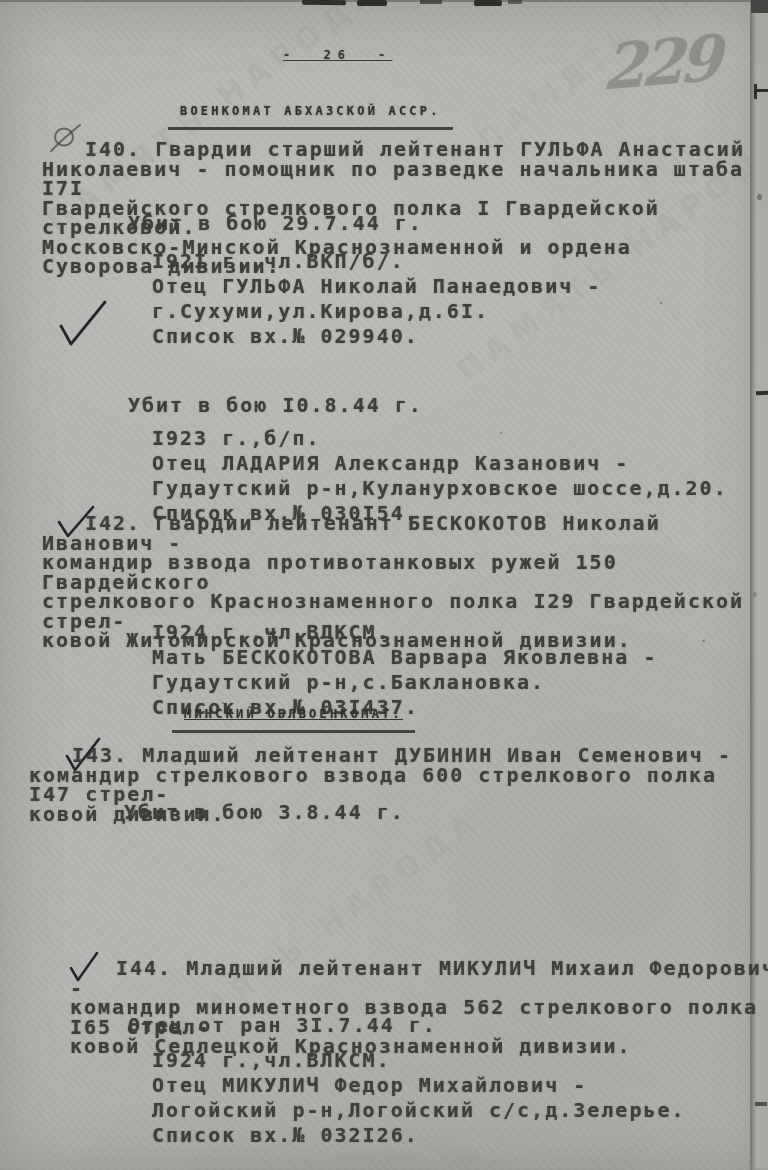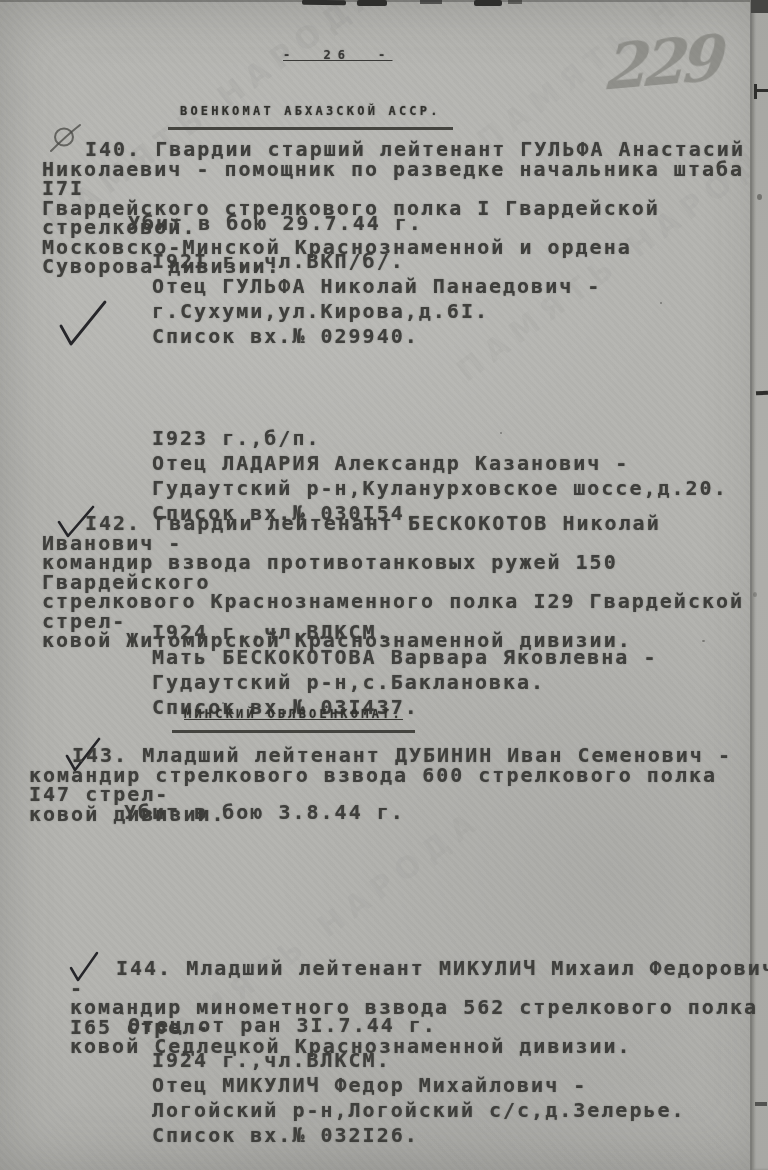--- a/index.html
+++ b/index.html
@@ -126,20 +126,21 @@
 Московско-Минской Краснознаменной и ордена Суворова дивизии.</div>
   <div class="tw" style="left:128px;top:214px;">Убит в бою 29.7.44 г.</div>
   <div class="tw details" style="left:152px;top:249px;">I92I г.,чл.ВКП/б/.
 Отец ГУЛЬФА Николай Панаедович -
 г.Сухуми,ул.Кирова,д.6I.
 Список вх.№ 029940.</div>
 
   <svg class="mark-svg" style="left:58px;top:298px;" width="52" height="50" viewBox="0 0 52 50">
     <path d="M3 28 L13 46 L47 4" fill="none" stroke="#26262a" stroke-width="2.8" stroke-linecap="round" stroke-linejoin="round"></path>
   </svg>
+  <div class="tw" style="left:128px;top:396px;">Убит в бою I0.8.44 г.</div>
   <div class="tw details" style="left:152px;top:426px;">I923 г.,б/п.
 Отец ЛАДАРИЯ Александр Казанович -
 Гудаутский р-н,Куланурховское шоссе,д.20.
 Список вх.№ 030I54.</div>
 
   <svg class="mark-svg" style="left:56px;top:504px;" width="40" height="36" viewBox="0 0 40 36">
     <path d="M3 18 L12 32 L37 3" fill="none" stroke="#26262a" stroke-width="2.6" stroke-linecap="round" stroke-linejoin="round"></path>
   </svg>
   <div class="tw" style="left:42px;top:514px;width:715px;text-indent:43px;">I42. Гвардии лейтенант БЕСКОКОТОВ Николай Иванович -
 командир взвода противотанковых ружей 150 Гвардейского

